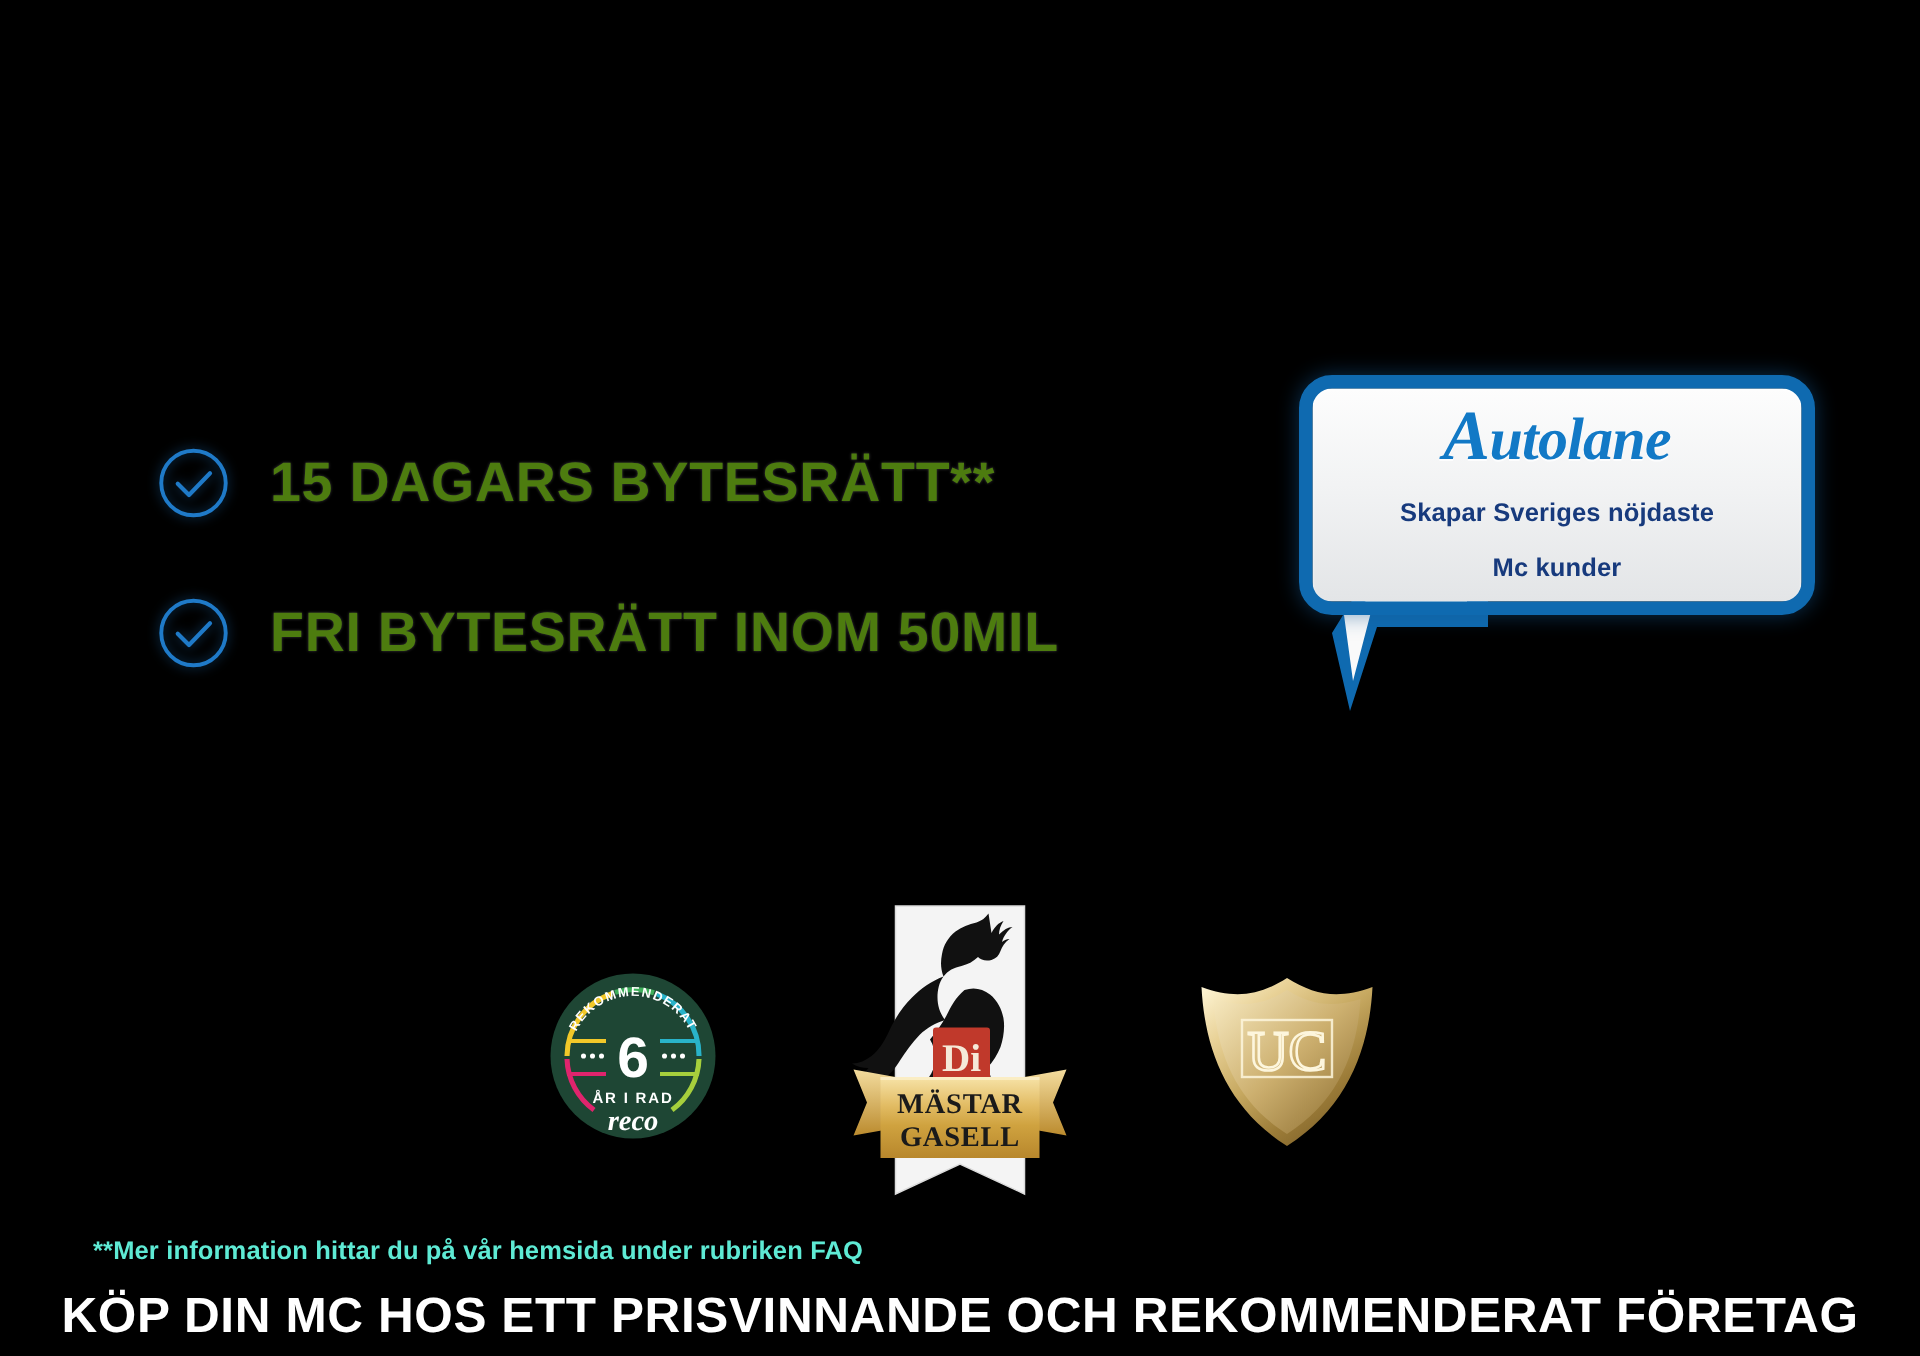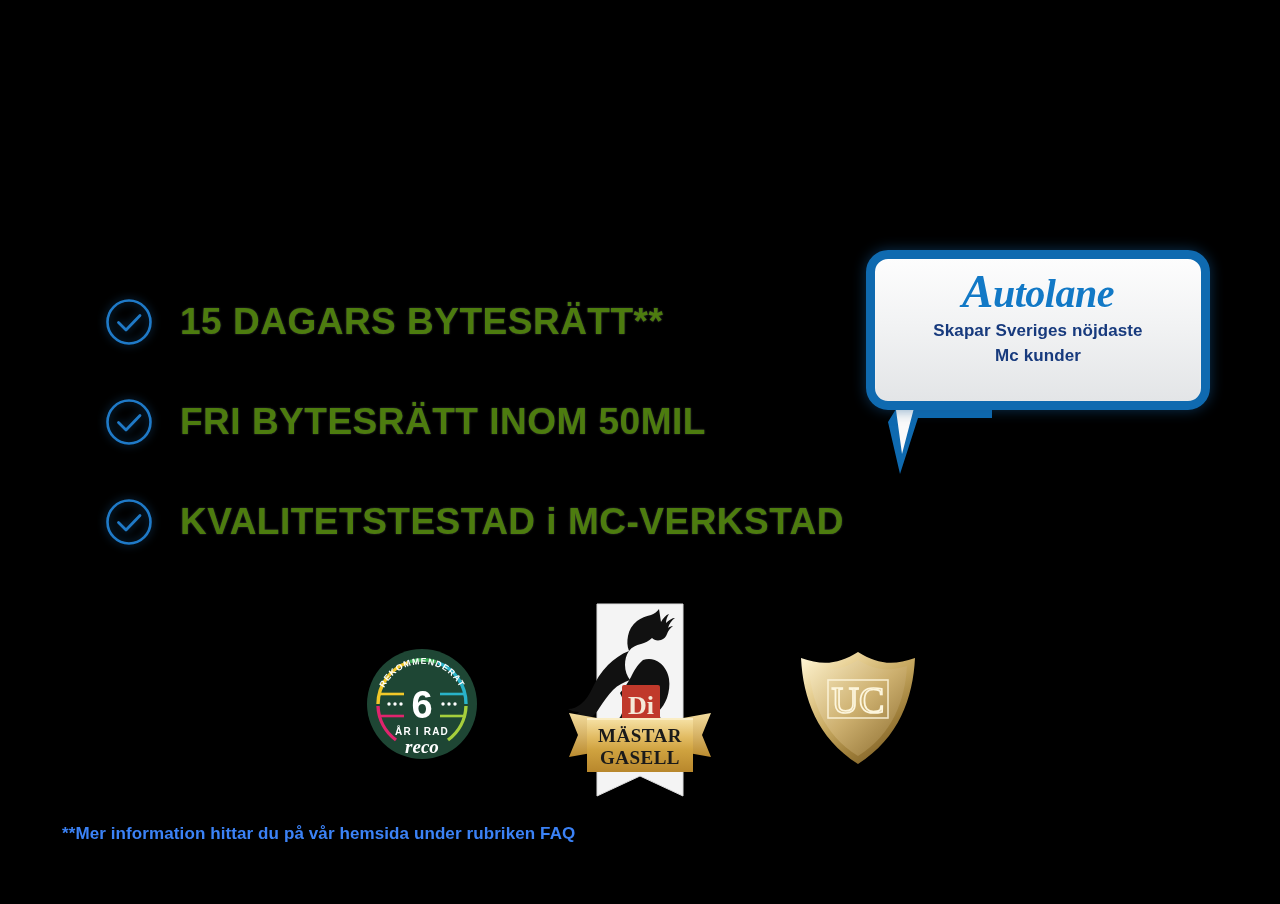--- a/index.html
+++ b/index.html
@@ -60,21 +60,21 @@
     border-radius:22px;
     background:linear-gradient(180deg,#fdfdfd 0%,#f2f3f4 45%,#e3e5e7 100%);
     border:9px solid #0f6ab0;
     box-sizing:border-box;
     box-shadow:0 0 14px rgba(20,90,150,.55), inset 0 1px 2px rgba(255,255,255,.9);
   }
   .bubble-tail{position:absolute;left:8px;top:146px;width:150px;height:80px;}
   .bubble-inner{
     position:absolute;inset:0;
     display:flex;flex-direction:column;align-items:center;justify-content:flex-start;
-    padding-top:10px;box-sizing:border-box;
+    padding-top:10px;box-sizing:border-box;gap:12px;
   }
   .logo-auto{
     font-family:"Liberation Serif","DejaVu Serif",serif;
     font-style:italic;font-weight:700;
     font-size:40px;line-height:44px;letter-spacing:-.5px;
     color:#1279c6;
     margin:0 0 2px 0;
     text-shadow:0 1px 0 rgba(255,255,255,.8);
   }
   .logo-auto .cap{font-size:47px;}
@@ -88,21 +88,21 @@
   .badges{position:absolute;left:0;top:600px;width:1280px;height:225px;}
 
   .badge-reco{position:absolute;left:364px;top:46px;width:116px;height:116px;}
   .badge-gasell{position:absolute;left:565px;top:0px;width:150px;height:218px;}
   .badge-uc{position:absolute;left:795px;top:40px;width:126px;height:130px;}
 
   
   .footnote{
     position:absolute;left:62px;top:824px;
     font-weight:700;font-size:17px;line-height:20px;
-    color:#3b82f6;white-space:nowrap;letter-spacing:.1px;
+    color:#5eead4;white-space:nowrap;letter-spacing:.1px;
   }
   .tagline{
     position:absolute;left:0;top:858px;width:1280px;text-align:center;
     font-weight:700;font-size:33px;line-height:38px;
     color:#ffffff;letter-spacing:.4px;white-space:nowrap;
     transform:scaleX(1.0);
   }
 </style>
 </head>
 <body>
@@ -121,27 +121,20 @@
     </div>
 
     <div class="bullet">
       <svg class="check-icon" viewBox="0 0 50 50">
         <circle cx="25" cy="25" r="21.5" fill="none" stroke="#1f7ac8" stroke-width="2.6"></circle>
         <path d="M14.5 25.5 L22 33 L36 18.5" fill="none" stroke="#1f7ac8" stroke-width="2.8" stroke-linecap="round" stroke-linejoin="round"></path>
       </svg>
       <span class="bullet-text">FRI BYTESRÄTT INOM 50MIL</span>
     </div>
 
-    <div class="bullet">
-      <svg class="check-icon" viewBox="0 0 50 50">
-        <circle cx="25" cy="25" r="21.5" fill="none" stroke="#1f7ac8" stroke-width="2.6"></circle>
-        <path d="M14.5 25.5 L22 33 L36 18.5" fill="none" stroke="#1f7ac8" stroke-width="2.8" stroke-linecap="round" stroke-linejoin="round"></path>
-      </svg>
-      <span class="bullet-text">KVALITETSTESTAD i MC-VERKSTAD</span>
-    </div>
 
   </div>
 
   <div class="bubble-wrap">
 
     <svg class="bubble-tail" viewBox="0 0 150 80">
       <path d="M30 0 L118 0 L118 22 L44 22 L26 78 L14 26 Z" fill="#0f6ab0"></path>
       <path d="M44 0 L104 0 L104 12 L40 12 L28 58 L22 14 Z" fill="#fafafa"></path>
     </svg>
 
@@ -270,14 +263,15 @@
                C118 58 104 98 63 124 C22 98 8 58 6 18 Z" fill="url(#ucGold)"></path>
       <path d="M14 26 C33 32 47 30 63 20 C79 30 93 32 112 26
                C110 60 98 94 63 116 C28 94 16 60 14 26 Z" fill="url(#ucGold2)" opacity=".92"></path>
       <rect x="33" y="40" width="60" height="38" fill="none" stroke="#fdf6dd" stroke-width="1.6" opacity=".85"></rect>
       <text x="63" y="73" text-anchor="middle" font-family="Liberation Serif, serif" font-size="38" font-weight="400" fill="none" stroke="#fdf6dd" stroke-width="1.7">UC</text>
     </svg>
 
   </div>
 
   <div class="footnote">**Mer information hittar du på vår hemsida under rubriken FAQ</div>
+  <div class="tagline">KÖP DIN MC HOS ETT PRISVINNANDE OCH REKOMMENDERAT FÖRETAG</div>
 
 </div>
 
 </body></html>

